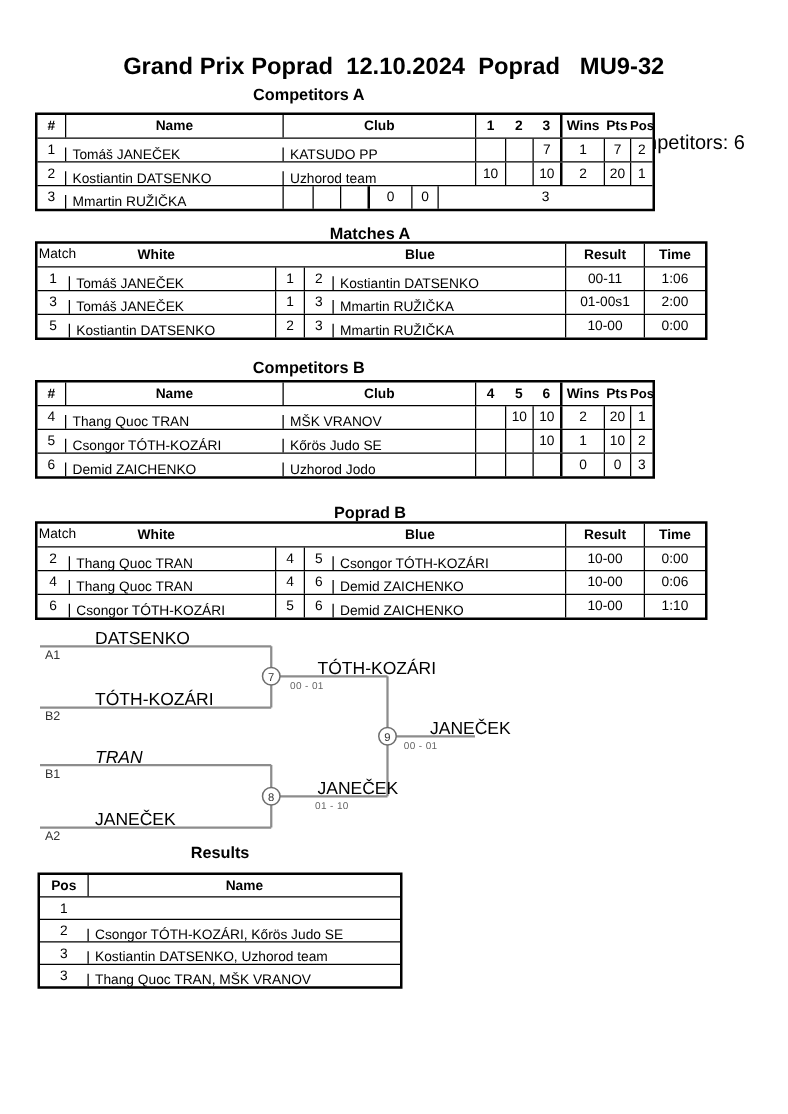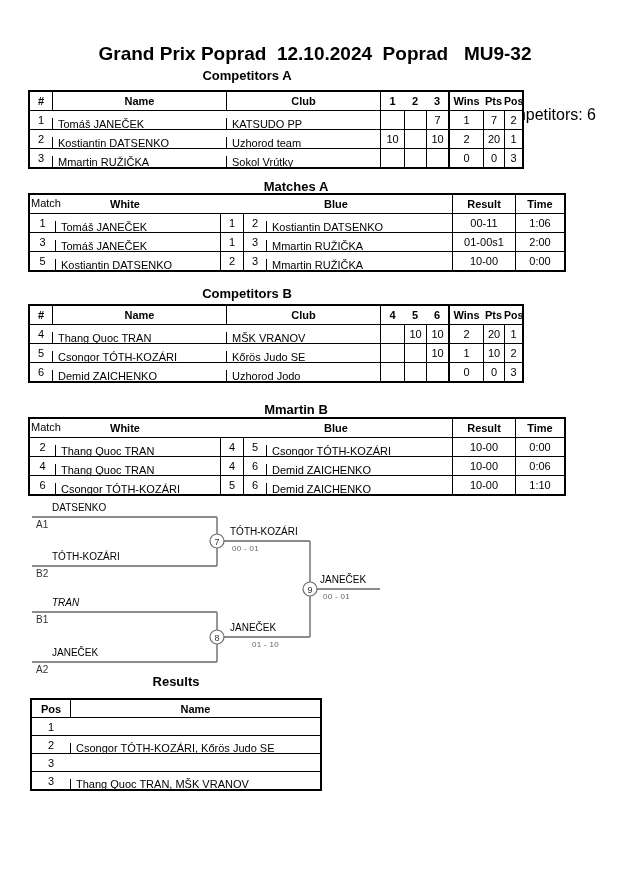--- a/index.html
+++ b/index.html
@@ -26,21 +26,21 @@
   
   .ma1{width:25px}.ma2{width:165px}.ma3{width:23px}.ma4{width:23px}.ma5{width:186px}
   .ma6{width:63px}.ma7{flex:1 1 auto}
   .mh1{width:190px;position:relative;justify-content:center}
   .mh1 .mlab{position:absolute;left:1px;top:2px;font-weight:normal;font-size:11px;}
   .mh2{width:232px}
   
   .ra1{width:38px}.ra2{flex:1 1 auto}
   .rr .tr{height:17px;}
   
-  .bname{font-size:10px;white-space:nowrap;}
+  .bname{font-size:14px;white-space:nowrap;margin-left:24px;}
   .bcode{font-size:10px;color:#333;}
   .bscore{font-size:8px;color:#666;letter-spacing:.3px;}
 </style>
 </head>
 <body>
 
 <div class="page">
 
   <div class="abs title">Grand Prix Poprad  12.10.2024  Poprad   MU9-32</div>
   <div class="abs note">Competitors: 6</div>
@@ -76,21 +76,20 @@
       <div class="td ca4">10</div>
       <div class="td ca5"></div>
       <div class="td ca6">10</div>
       <div class="td ca7 thick">2</div>
       <div class="td ca8">20</div>
       <div class="td ca9d">1</div>
     </div>
     <div class="tr">
       <div class="td ca1">3</div>
       <div class="td ca2 lft">Mmartin RUŽIČKA</div>
-      <div class="td ca3 lft">Sokol Vrútky</div>
       <div class="td ca4"></div>
       <div class="td ca5"></div>
       <div class="td ca6"></div>
       <div class="td ca7 thick">0</div>
       <div class="td ca8">0</div>
       <div class="td ca9d">3</div>
     </div>
   </div>
 
   <div class="abs sech" style="left:296px;top:179px;">Matches A</div>
@@ -174,21 +173,21 @@
       <div class="td ca3 lft">Uzhorod Jodo</div>
       <div class="td ca4"></div>
       <div class="td ca5"></div>
       <div class="td ca6"></div>
       <div class="td ca7 thick">0</div>
       <div class="td ca8">0</div>
       <div class="td ca9d">3</div>
     </div>
   </div>
 
-  <div class="abs sech" style="left:296px;top:402px;">Mmartin B</div>
+  <div class="abs sech" style="left:296px;top:402px;">Poprad B</div>
   <div class="tbl" style="left:28px;top:417px;width:534px;">
     <div class="tr">
       <div class="td b mh1">
         <span class="mlab">Match</span>
         <span>White</span>
       </div>
       <div class="td b mh2 nbl">Blue</div>
       <div class="td b ma6">Result</div>
       <div class="td b ma7">Time</div>
     </div>
@@ -268,20 +267,21 @@
     </div>
     <div class="tr">
       <div class="td ra1">1</div>
     </div>
     <div class="tr">
       <div class="td ra1">2</div>
       <div class="td ra2 lft">Csongor TÓTH-KOZÁRI, Kőrös Judo SE</div>
     </div>
     <div class="tr">
       <div class="td ra1">3</div>
+      <div class="td ra2 lft">Kostiantin DATSENKO, Uzhorod team</div>
     </div>
     <div class="tr">
       <div class="td ra1">3</div>
       <div class="td ra2 lft">Thang Quoc TRAN, MŠK VRANOV</div>
     </div>
   </div>
 
 </div>
 
 </body></html>

